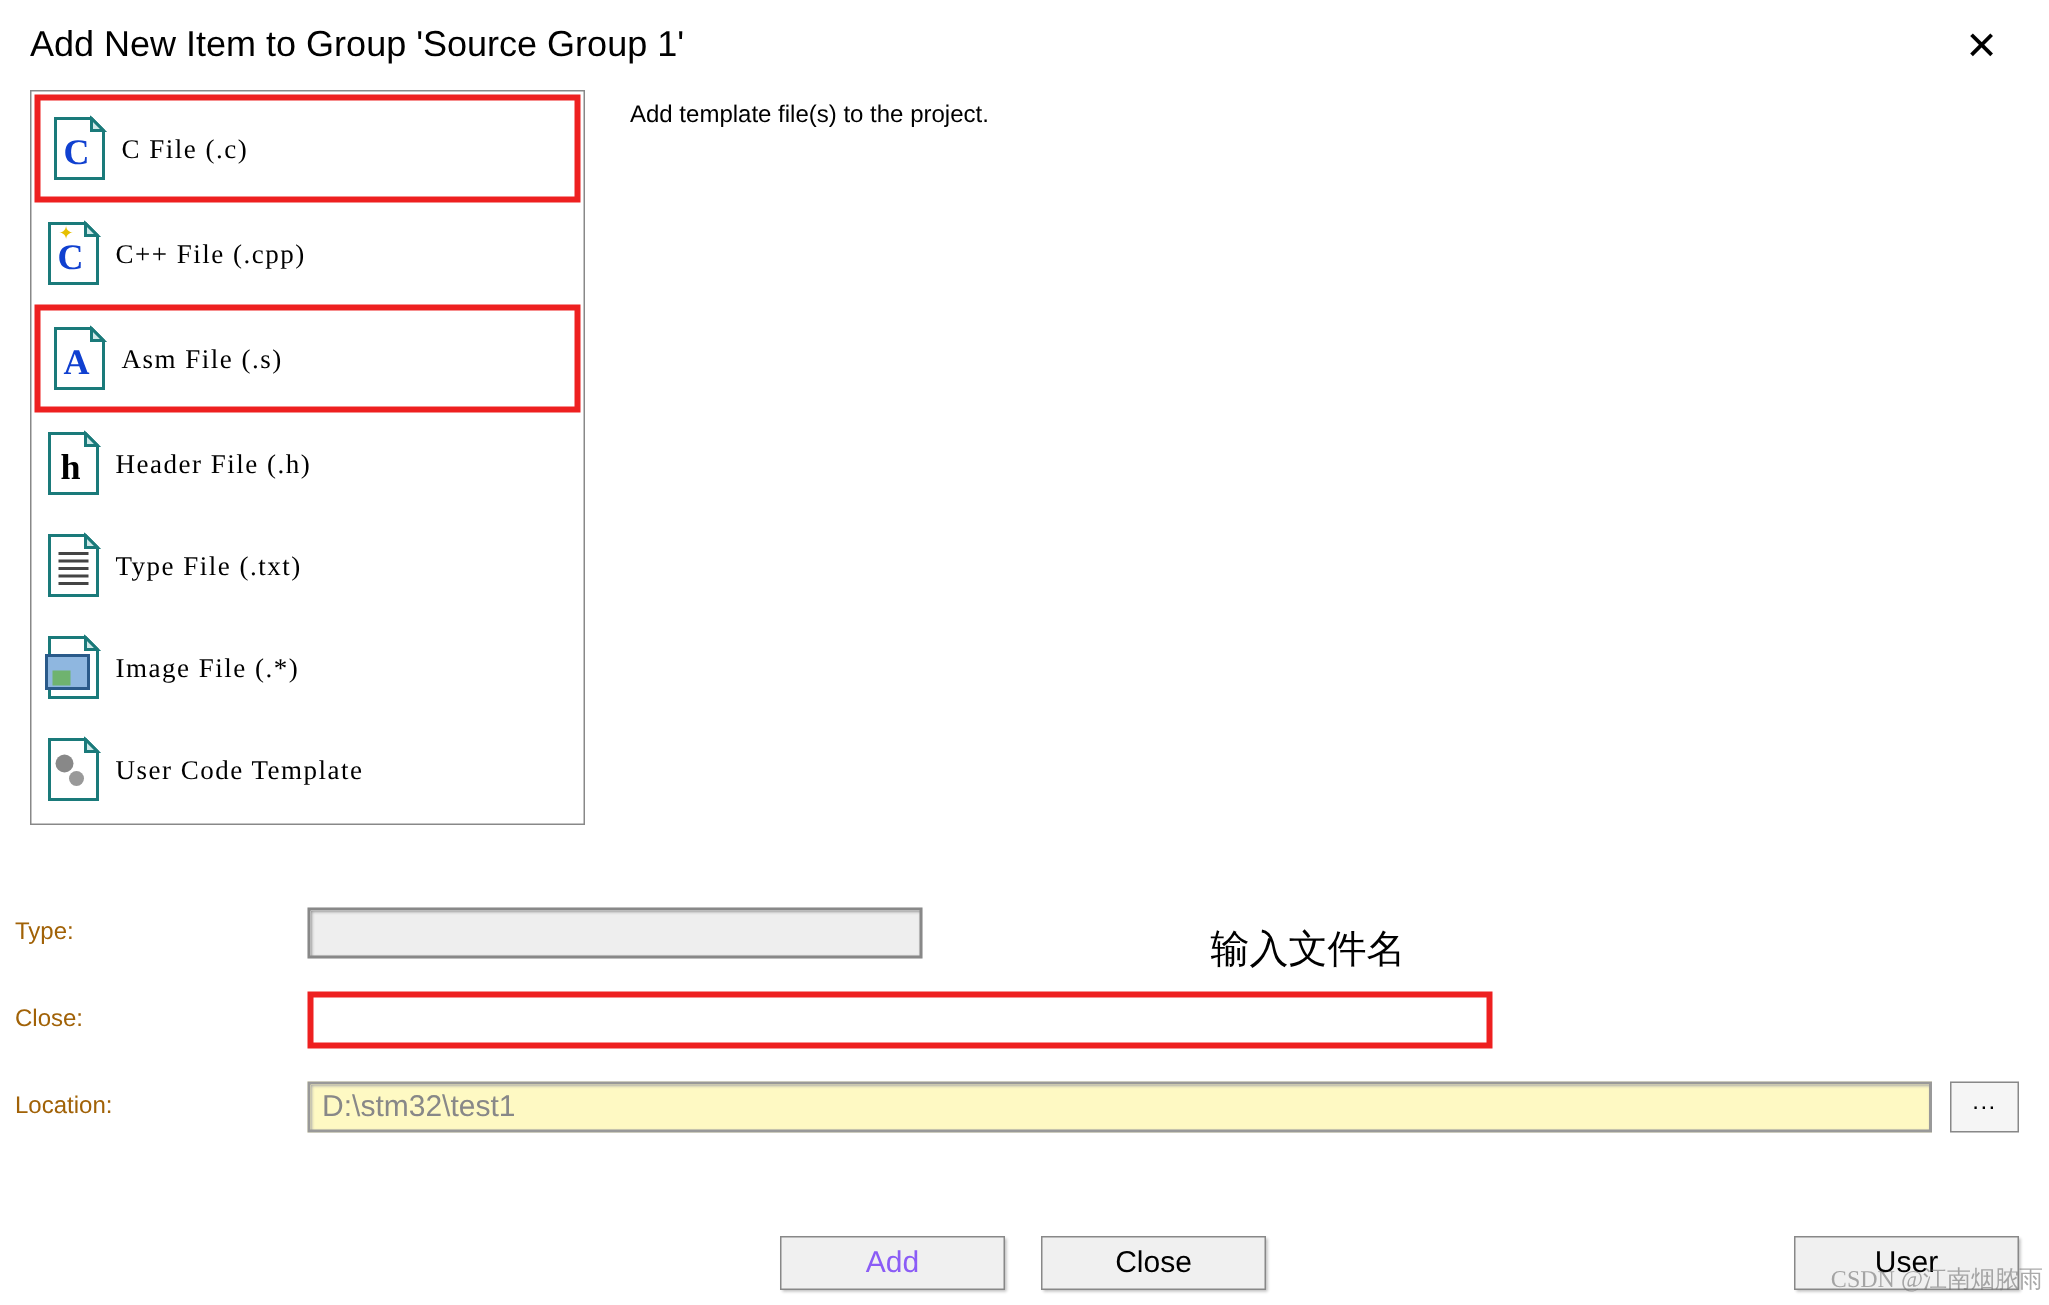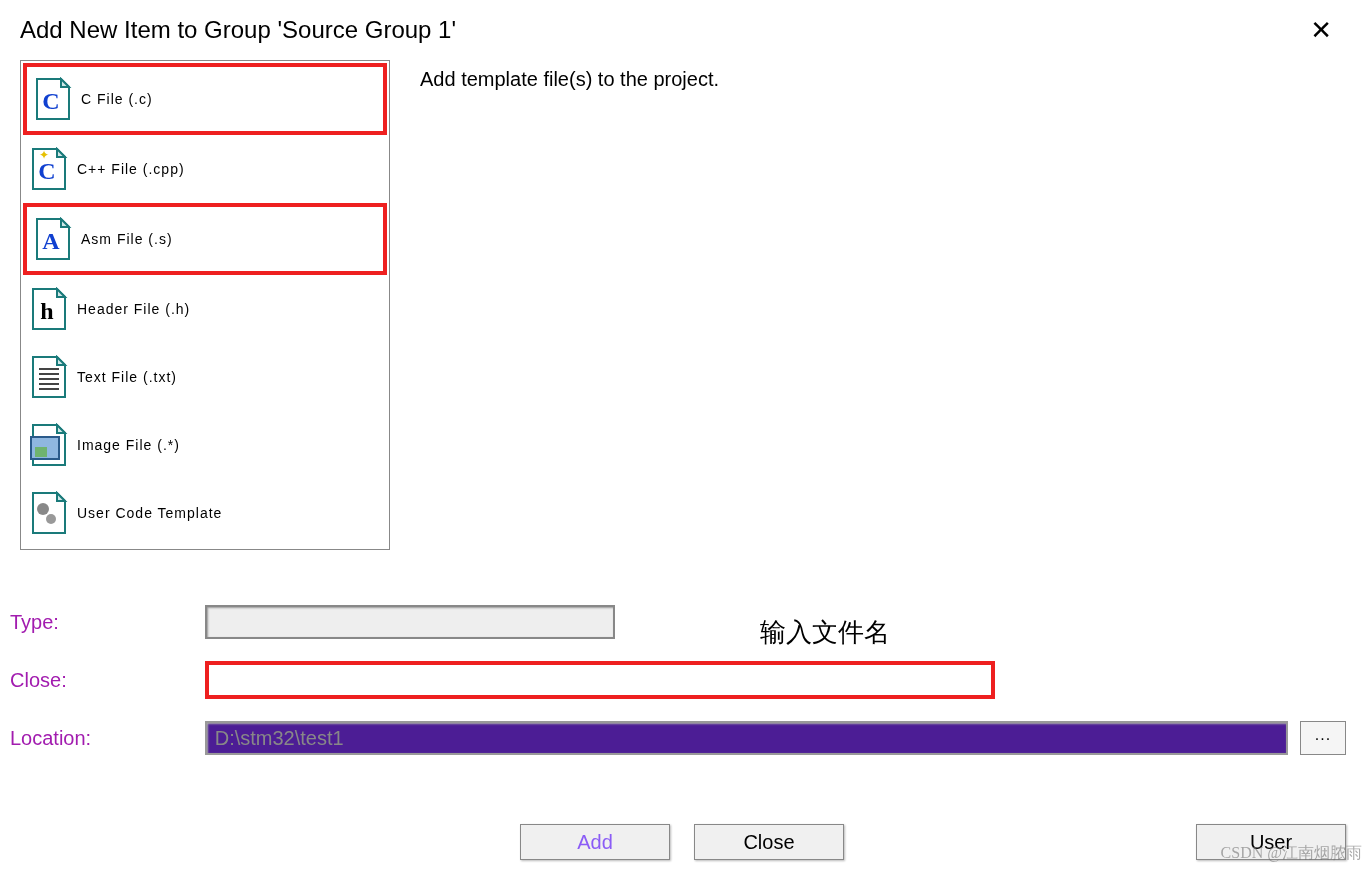--- a/index.html
+++ b/index.html
@@ -52,68 +52,68 @@
     align-items: center;
     gap: 8px;
     padding: 10px 6px;
     cursor: pointer;
     min-height: 68px;
   }
   .file-type-item.highlighted {
     border: 4px solid #ee2020;
   }
   .ft-label {
-    font-family: Liberation Sans, sans-serif;
-    font-size: 14px;
+    font-family: Liberation Serif, serif;
+    font-size: 18px;
     letter-spacing: 1px;
   }
   .file-icon {
     width: 40px;
     height: 44px;
     flex-shrink: 0;
   }
   .desc-panel {
     padding-top: 8px;
-    font-size: 20px;
+    font-size: 16px;
     color: #000;
   }
   .form-area {
     padding: 10px 20px 0 10px;
   }
   .form-row {
     display: flex;
     align-items: center;
     margin-bottom: 14px;
     min-height: 44px;
   }
   .form-label {
     width: 195px;
-    font-size: 20px;
-    color: #a21caf;
+    font-size: 16px;
+    color: #a16207;
   }
   .type-field {
     width: 410px;
     height: 34px;
     border: 2px solid #888;
     background: #eee;
     box-shadow: inset 1px 1px 2px #999;
   }
   .name-field {
     width: 790px;
     height: 38px;
     border: 4px solid #ee2020;
     background: #fff;
     padding: 0 4px;
     font-size: 18px;
   }
   .location-field {
     width: 1085px;
     height: 34px;
     border: 2px solid #999;
-    background: #4c1d95;
+    background: #fef9c3;
     padding: 0 8px;
     font-size: 20px;
     color: #888;
     box-shadow: inset 1px 1px 2px #aaa;
   }
   .browse-btn {
     margin-left: 12px;
     width: 46px;
     height: 34px;
     border: 1px solid #888;
@@ -123,20 +123,21 @@
     text-align: center;
     line-height: 14px;
     letter-spacing: 1px;
     padding-bottom: 8px;
   }
   .annotation {
     position: absolute;
     font-size: 26px;
     font-family: "Microsoft YaHei", "SimSun", sans-serif;
     color: #000;
+    margin-left: 47px;
   }
   .button-bar {
     display: flex;
     gap: 24px;
     padding: 10px 20px 10px 520px;
     align-items: center;
     position: absolute;
     bottom: 0;
     left: 0;
     right: 0;
@@ -215,21 +216,21 @@
         <div class="file-type-item">
           <svg class="file-icon" viewBox="0 0 40 44">
             <path d="M4 2 L28 2 L36 10 L36 42 L4 42 Z" fill="#fff" stroke="#1a7a7a" stroke-width="2"></path>
             <path d="M28 2 L28 10 L36 10 Z" fill="#cfe8e8" stroke="#1a7a7a" stroke-width="2"></path>
             <line x1="10" x2="30" y1="14" y2="14" stroke="#444" stroke-width="2"></line>
             <line x1="10" x2="30" y1="19" y2="19" stroke="#444" stroke-width="2"></line>
             <line x1="10" x2="30" y1="24" y2="24" stroke="#444" stroke-width="2"></line>
             <line x1="10" x2="30" y1="29" y2="29" stroke="#444" stroke-width="2"></line>
             <line x1="10" x2="30" y1="34" y2="34" stroke="#444" stroke-width="2"></line>
           </svg>
-          <span class="ft-label">Text File (.txt)</span>
+          <span class="ft-label">Type File (.txt)</span>
         </div>
         <div class="file-type-item">
           <svg class="file-icon" viewBox="0 0 40 44">
             <path d="M4 2 L28 2 L36 10 L36 42 L4 42 Z" fill="#fff" stroke="#1a7a7a" stroke-width="2"></path>
             <path d="M28 2 L28 10 L36 10 Z" fill="#cfe8e8" stroke="#1a7a7a" stroke-width="2"></path>
             <rect x="2" y="14" width="28" height="22" fill="#8fb7e0" stroke="#2a5a8a" stroke-width="2"></rect>
             <rect x="6" y="24" width="12" height="10" fill="#6fb36f"></rect>
           </svg>
           <span class="ft-label">Image File (.*)</span>
         </div>

